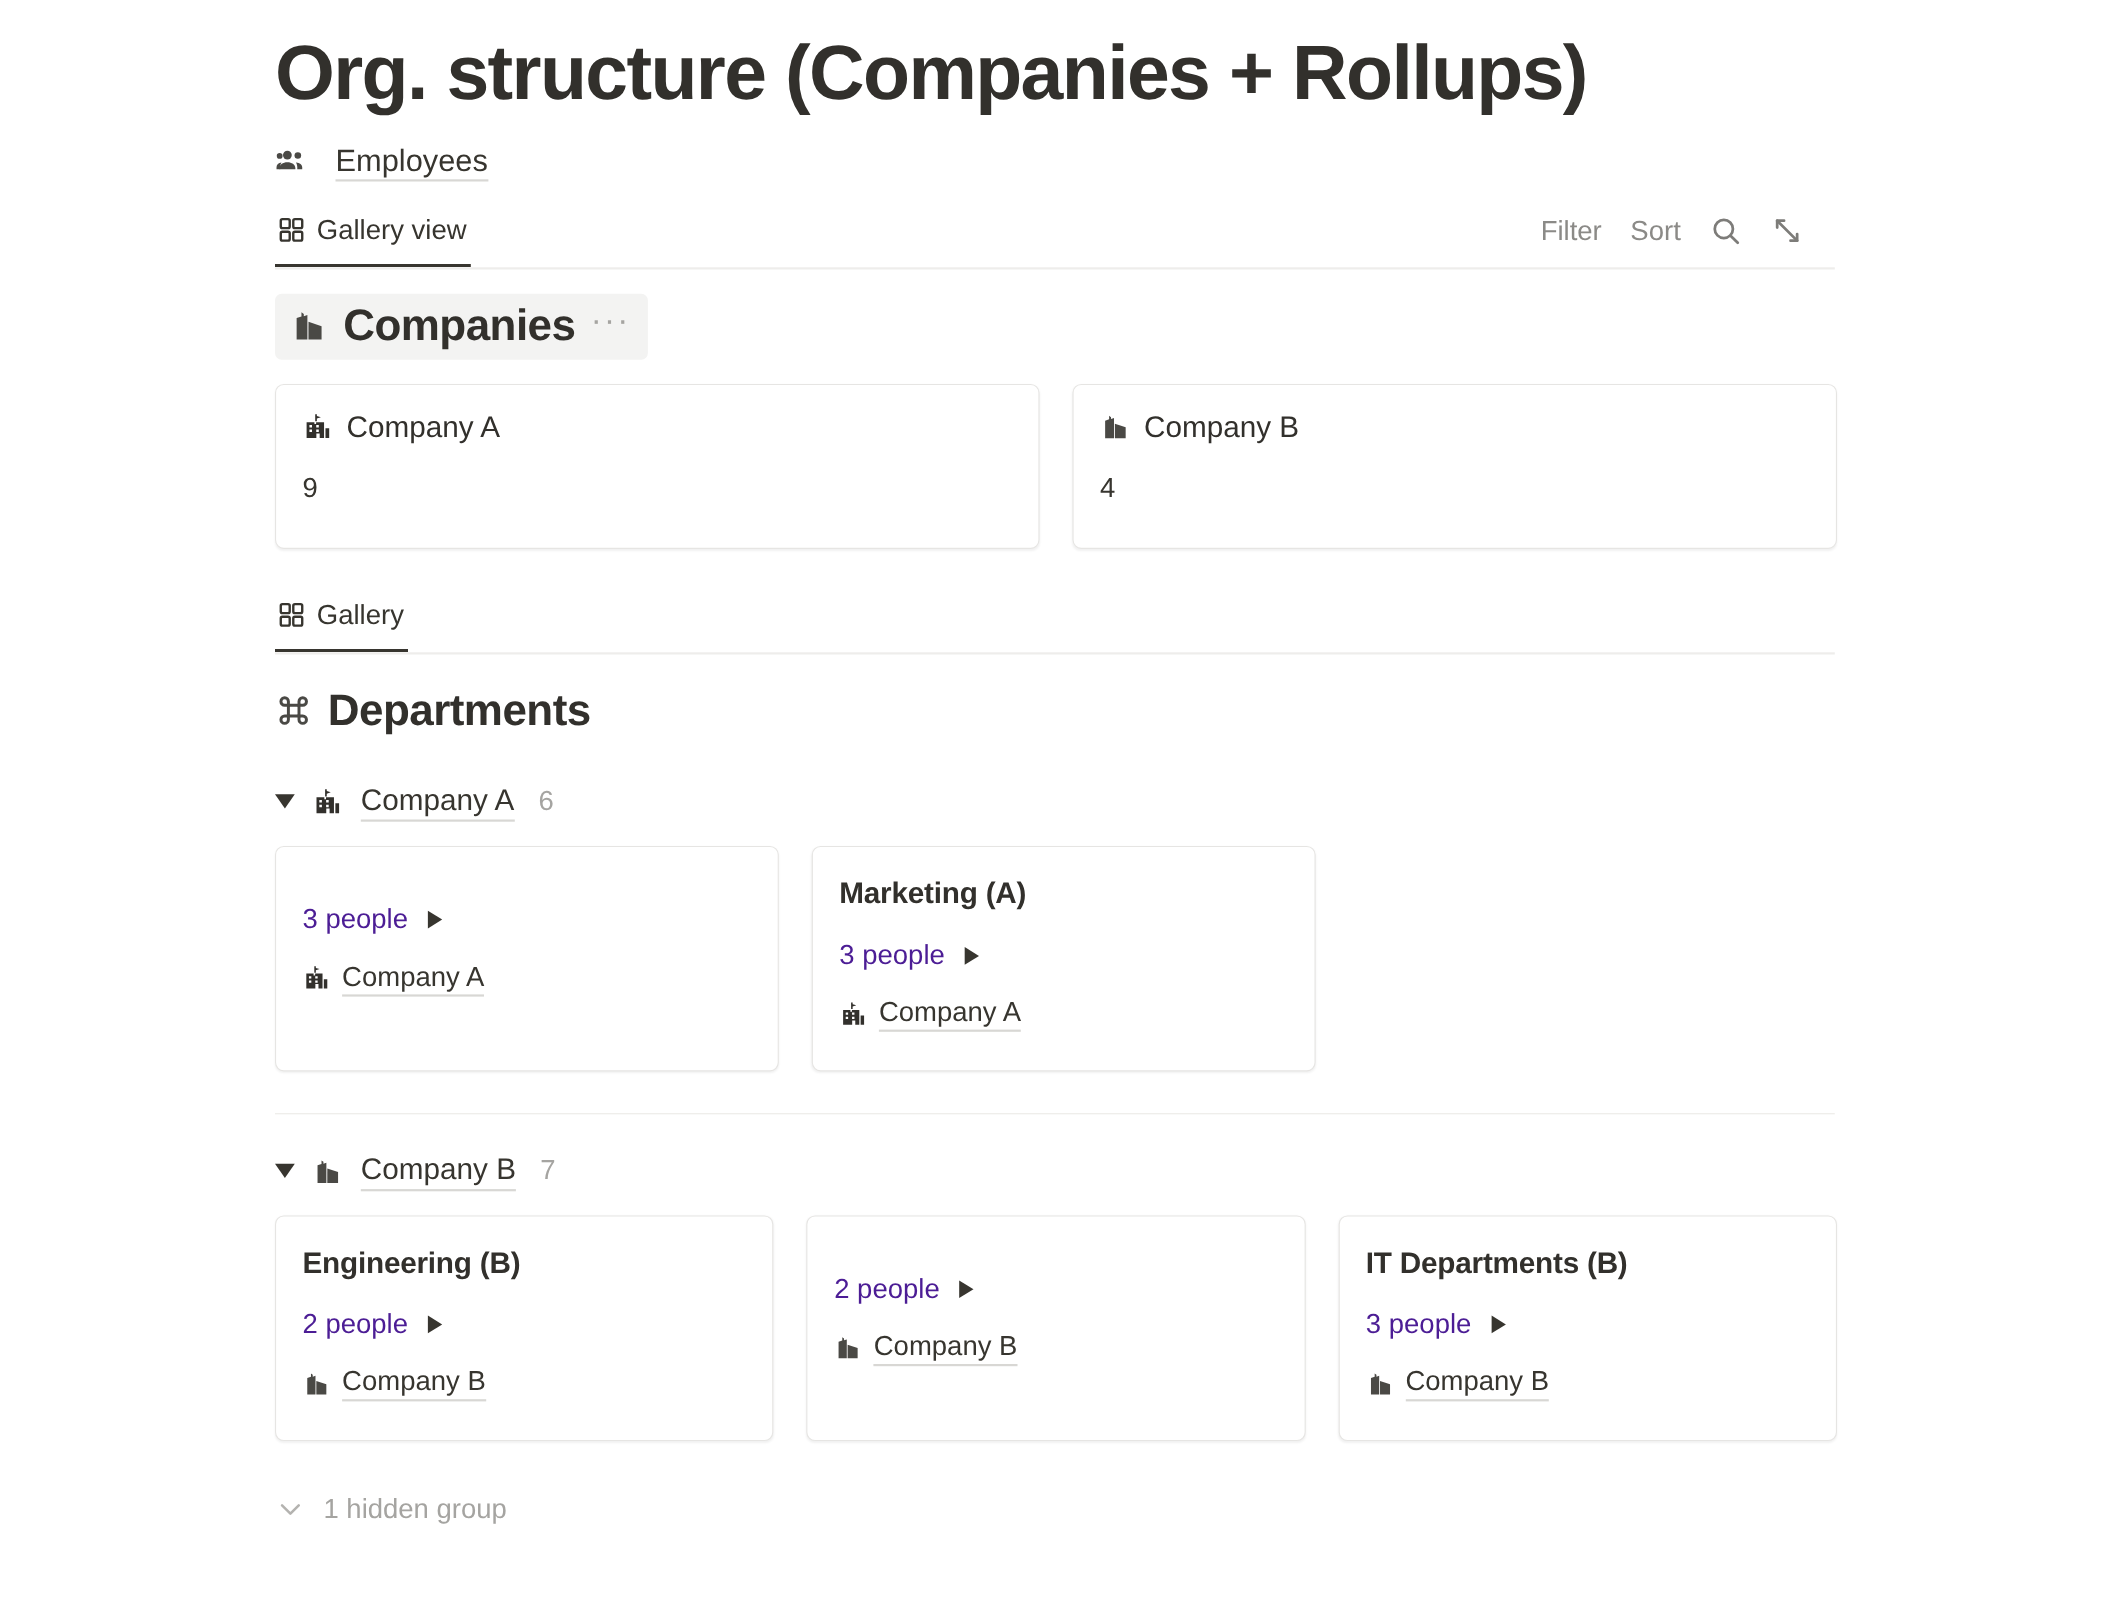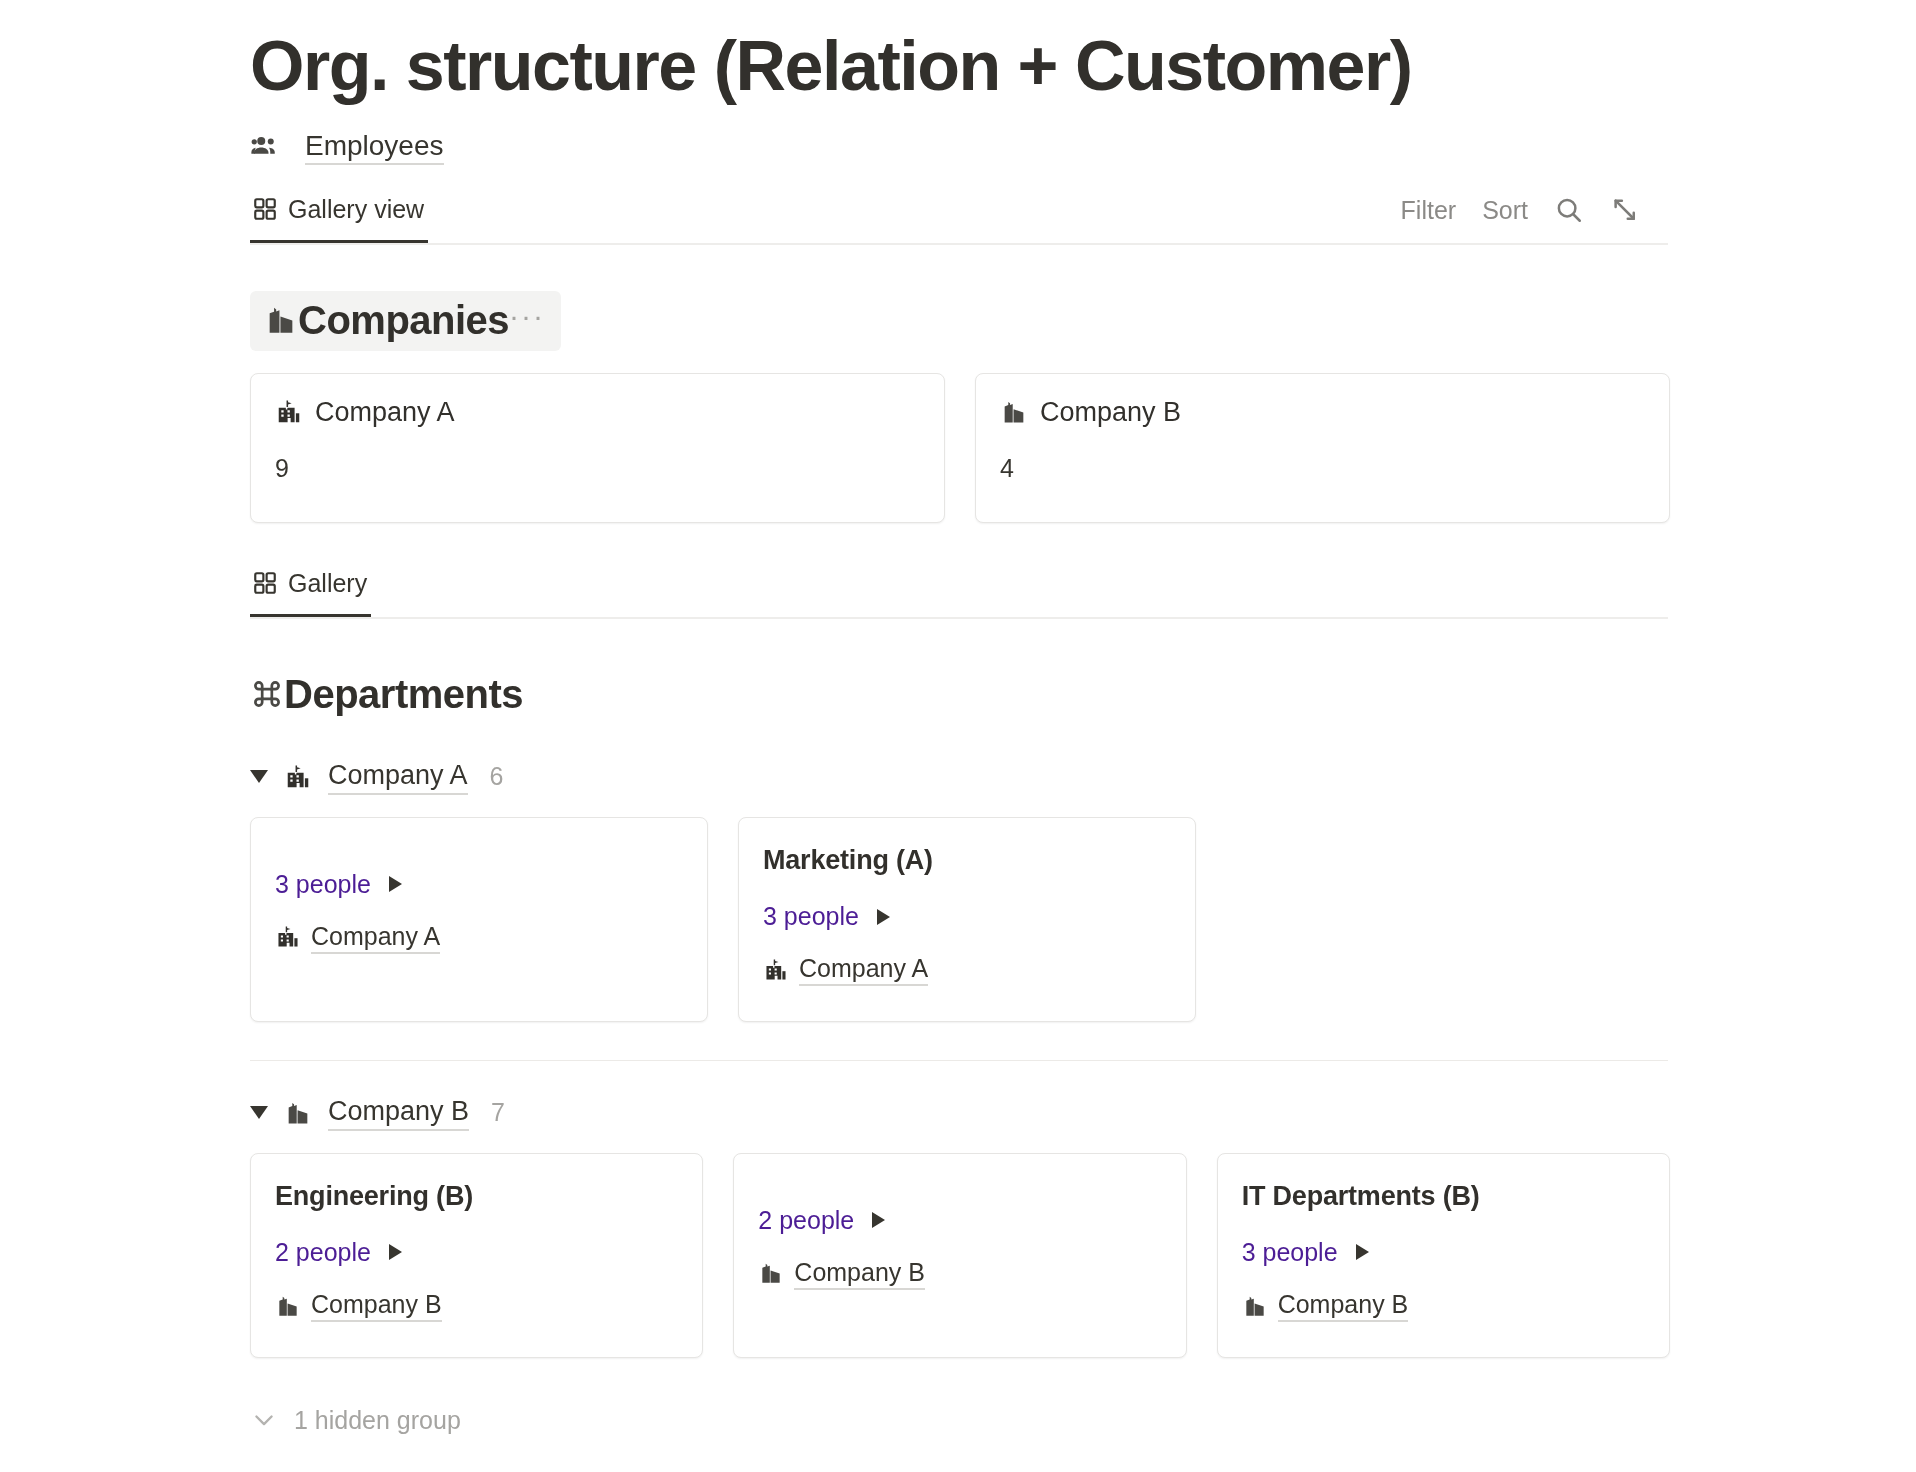--- a/index.html
+++ b/index.html
@@ -93,21 +93,22 @@
     font-size: 25px;
     color: #8b8a87;
     cursor: pointer;
   }
   .tool-icon { cursor: pointer; line-height: 0; }
 
   
   .section-head {
     display: inline-flex;
     align-items: center;
-    margin-top: 46px;
+    gap: 14px;
+    margin-top: 22px;
     background: #f3f3f2;
     border-radius: 6px;
     padding: 7px 16px 9px 14px;
   }
   .section-head.plain {
     background: transparent;
     padding-left: 0;
     padding-right: 0;
   }
   .section-title {
@@ -243,21 +244,21 @@
     color: #a5a4a1;
   }
 </style>
 </head>
 <body>
 
 <div class="page">
   <div class="content">
 
     
-    <h1 class="page-title">Org. structure (Relation + Customer)</h1>
+    <h1 class="page-title">Org. structure (Companies + Rollups)</h1>
 
     
     <div class="emp-row">
       <span class="ico">
         <svg width="30" height="30" viewBox="0 0 24 24" fill="#4a4945">
           <circle cx="9" cy="8" r="3.2"></circle>
           <circle cx="16.6" cy="8.3" r="2.4"></circle>
           <circle cx="3.4" cy="8.6" r="2.1"></circle>
           <path d="M3.2 17.5c0-2.6 2.6-4.3 5.8-4.3s5.8 1.7 5.8 4.3v.7H3.2z"></path>
           <path d="M15.4 13.3c2.6.15 4.4 1.6 4.4 3.6v1.3h-3.6v-1.4c0-1.4-.36-2.6-.97-3.5z"></path>

